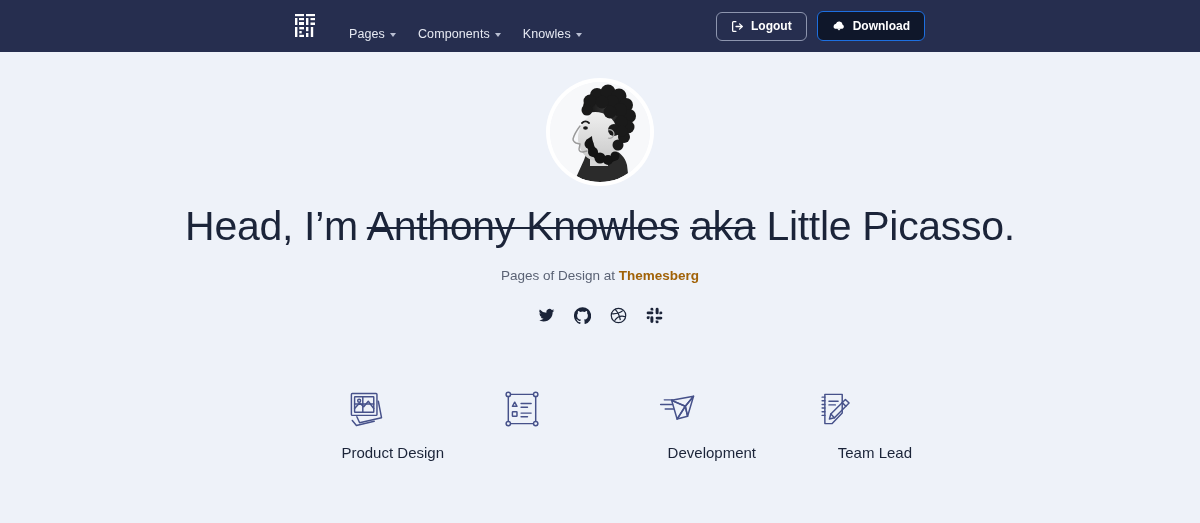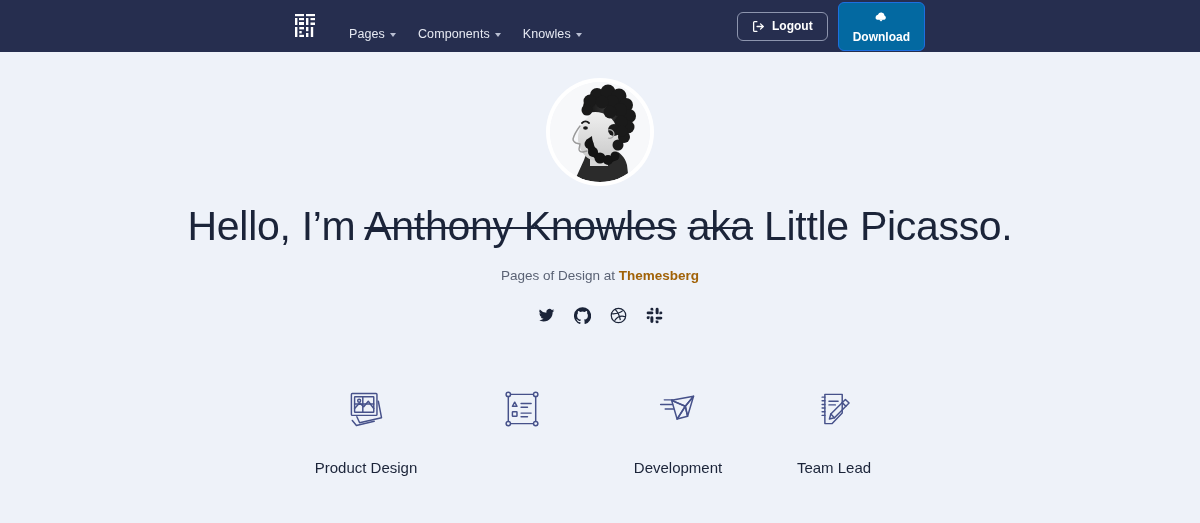--- a/index.html
+++ b/index.html
@@ -86,24 +86,23 @@
     cursor: pointer;
     white-space: nowrap;
     line-height: 1;
   }
   .btn-outline {
     background: transparent;
     border: 1px solid #8d95ae;
     color: #ffffff;
   }
   .btn-primary {
-    background: #0369a1;
+    background: #0f172a;
     border: 1px solid #1d6fe0;
     color: #ffffff;
-    flex-direction: column;
   }
   .btn svg { display: block; }
 
   
   .hero {
     text-align: center;
     padding-top: 26px;
   }
   .avatar-wrap {
     width: 108px;
@@ -175,23 +174,24 @@
   }
   .feature-icon {
     height: 52px;
     display: flex;
     align-items: center;
     justify-content: center;
     color: #46518a;
   }
   .feature-icon svg { display: block; }
   .feature-label {
-    margin-top: 24px;
+    margin-top: 9px;
     font-size: 15px;
     color: #1b2439;
+    text-align: right;
   }
 </style>
 </head>
 <body>
 
 <div class="navbar">
   <div class="nav-inner">
 
     <a class="brand" href="#">
       <svg width="22" height="26" viewBox="0 0 22 26">
@@ -314,21 +314,21 @@
           <path d="M32 41c2-2 5-2 7 0" fill="none" stroke="#1a1a1a" stroke-width="1.8" stroke-linecap="round"></path>
           <ellipse cx="35.5" cy="46" rx="2.4" ry="1.8" fill="#1a1a1a"></ellipse>
 
           <path d="M58 48c3-1 6 1 6 4s-3 5-6 4" fill="none" stroke="#a5a5a5" stroke-width="1.3"></path>
         </g>
       </svg>
     </div>
   </div>
 
   <h1 class="headline">
-    <span>Hello, I’m </span><span class="strike">Anthony Knowles</span>
+    <span>Head, I’m </span><span class="strike">Anthony Knowles</span>
     <span class="strike">aka</span><span> Little Picasso.</span>
   </h1>
 
   <p class="subtitle">
     <span>Pages of Design at </span><span class="strong">Themesberg</span>
   </p>
 
   <div class="socials">
     <a class="social" href="#">
       <svg width="17" height="17" viewBox="0 0 24 24" fill="currentColor">

